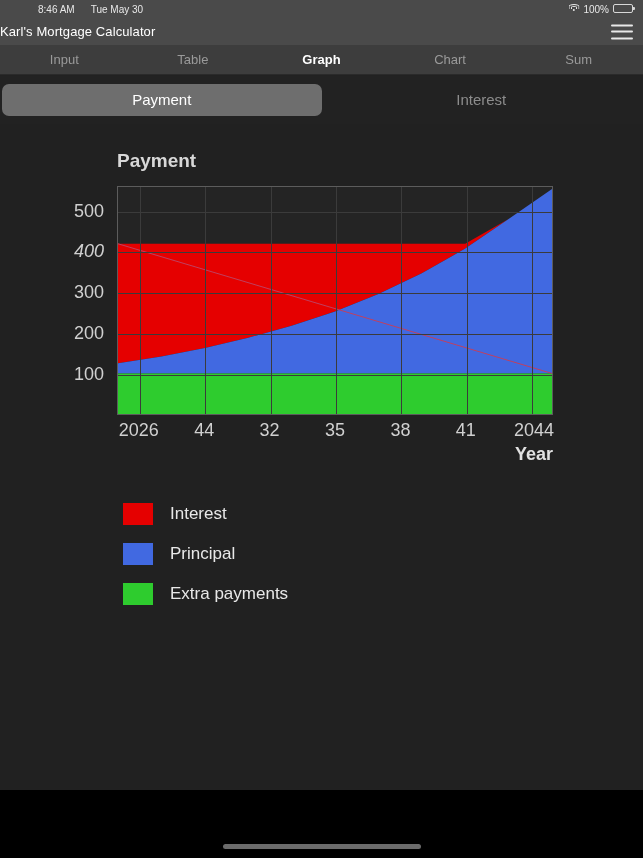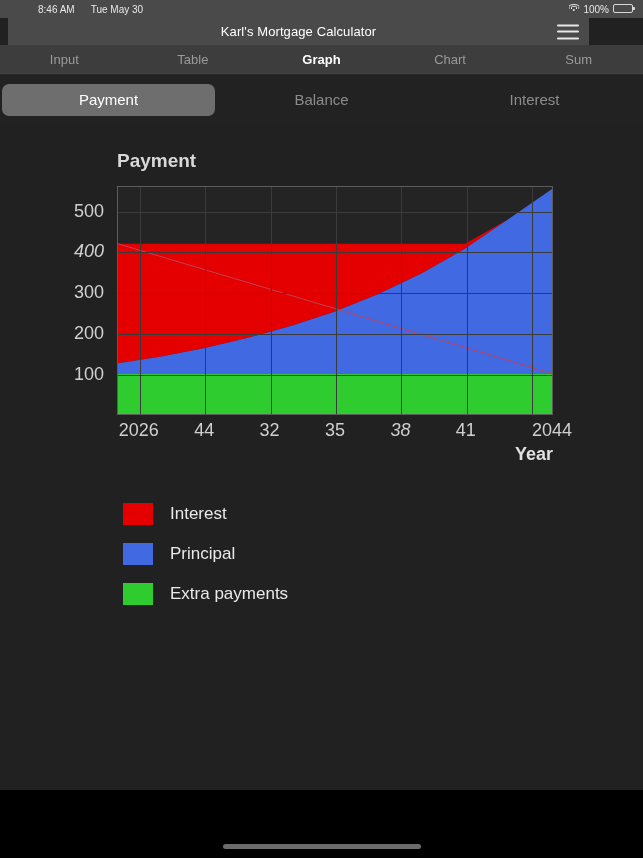--- a/index.html
+++ b/index.html
@@ -39,23 +39,23 @@
     position:relative; padding:1px;
   }
   .battery::after{
     content:""; position:absolute; right:-3px; top:2.5px;
     width:1.6px; height:3px; background:#d8d8d8; border-radius:0 1px 1px 0;
   }
   .battery .fill { width:100%; height:100%; background:#e8e8e8; border-radius:1px; }
 
   
   .navbar {
-    position:absolute; left:8px; top:18px; width:581px; height:27px;
+    position:absolute; left:0; top:18px; width:643px; height:27px;
     background:#4a4a4a;
-    display:flex; align-items:center; justify-content:center;
+    display:flex; align-items:center; justify-content:flex-start;
   }
   .nav-title { color:#ffffff; font-size:13px; font-weight:400; letter-spacing:.1px; }
   .hamburger {
     position:absolute; right:10px; top:50%; transform:translateY(-50%);
     width:22px; height:15px;
     display:flex; flex-direction:column; justify-content:space-between;
     cursor:pointer;
   }
   .hamburger span { display:block; height:2px; width:100%; background:#e8e8e8; border-radius:1px; }
 
@@ -185,21 +185,20 @@
   <div class="tabbar">
     <div class="tab">Input</div>
     <div class="tab">Table</div>
     <div class="tab active">Graph</div>
     <div class="tab">Chart</div>
     <div class="tab">Sum</div>
   </div>
 
   <div class="segbar">
     <div class="seg active">Payment</div>
-    <div class="seg">Balance</div>
     <div class="seg">Interest</div>
   </div>
 
   <div class="content">
 
     <div class="chart-title">Payment</div>
 
     <div class="ylabels">
         <div class="ylabel" style="top: 188.107px;">100</div>
         <div class="ylabel" style="top: 147.214px;">200</div>
@@ -230,23 +229,23 @@
           <div class="grid-h" style="top: 65.4286px;"></div>
           <div class="grid-h" style="top: 24.5357px;"></div>
         </div>
     </div>
 
     <div class="xlabels">
         <div class="xlabel" style="left: 21.8px;">2026</div>
         <div class="xlabel" style="left: 87.2px;">44</div>
         <div class="xlabel" style="left: 152.6px;">32</div>
         <div class="xlabel" style="left: 218px;">35</div>
-        <div class="xlabel" style="left: 283.4px; font-style: italic;">38</div>
+        <div class="xlabel" style="left: 283.4px;">38</div>
         <div class="xlabel" style="left: 348.8px;">41</div>
-        <div class="xlabel" style="left: 435px;">2044</div>
+        <div class="xlabel" style="left: 417px;">2044</div>
       </div>
     <div class="axis-name">Year</div>
 
     <div class="legend">
       <div class="legend-row">
         <span class="swatch" style="background: rgb(229, 0, 0);"></span>
         <span class="legend-label">Interest</span>
       </div>
       <div class="legend-row">
         <span class="swatch" style="background: rgb(65, 105, 225);"></span>

